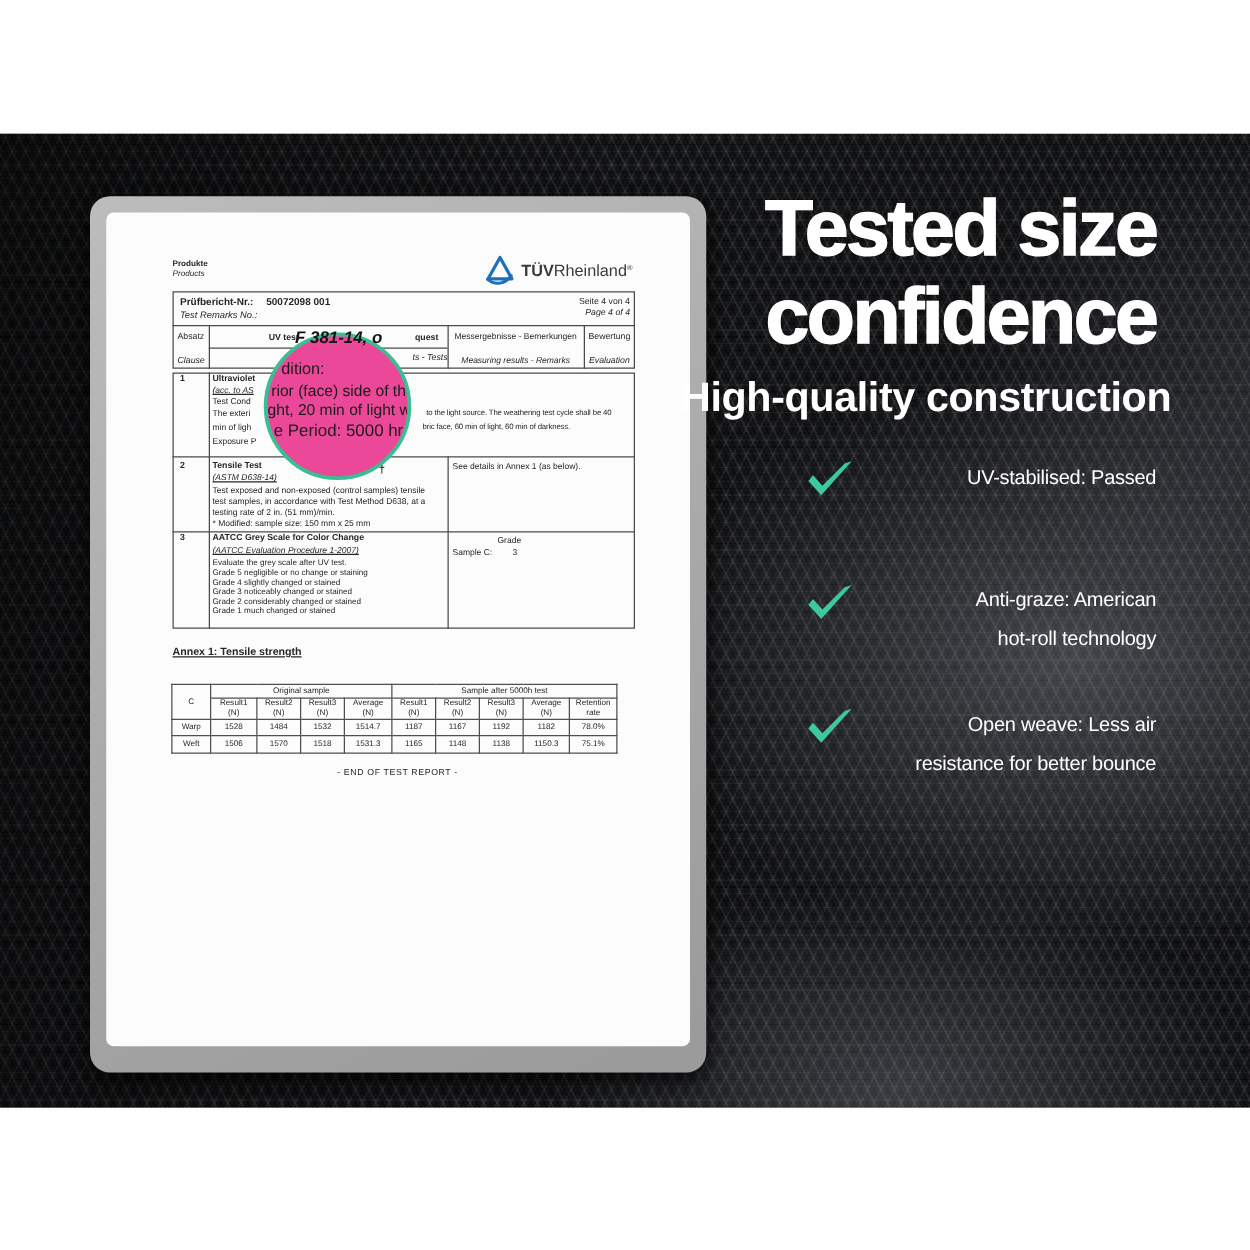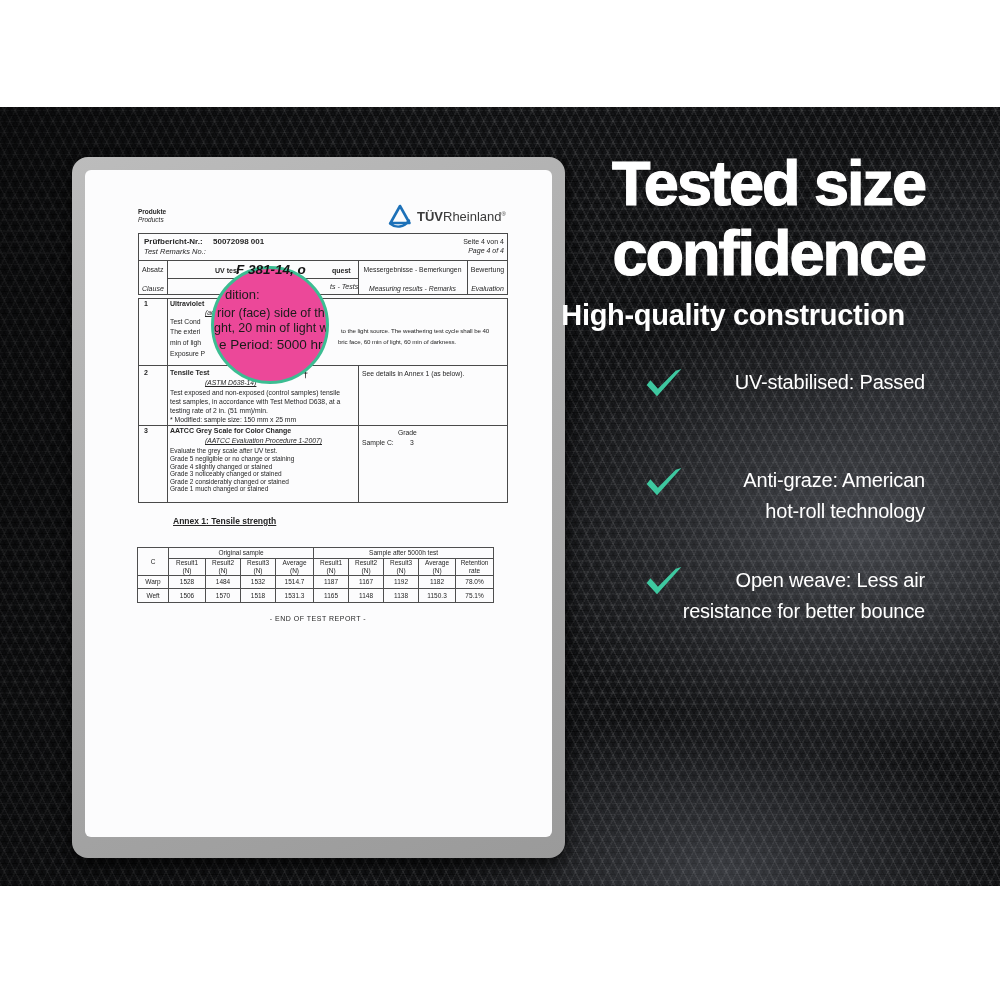--- a/index.html
+++ b/index.html
@@ -22,21 +22,21 @@
 
   
   .card { position:absolute; left:72px; top:157px; width:493px; height:701px;
           background:linear-gradient(155deg,#bcbcbc 0%,#a8a8a8 55%,#9a9a9a 100%);
           border-radius:16px; box-shadow:0 10px 18px rgba(0,0,0,.6), 3px 0 10px rgba(0,0,0,.35); }
   .page { position:absolute; left:85px; top:170px; width:467px; height:667px;
           background:#fcfcfd; border-radius:6px; }
 
   
   .t { position:absolute; white-space:nowrap; color:#262626; font-size:7px; line-height:1.1; z-index:3; }
-  .b { font-weight:bold; } .i { font-style:italic; } .u { text-decoration:underline;margin-left:35px; }
+  .b { font-weight:bold; } .i { font-style:italic; } .u { text-decoration:underline; }
   .ln { position:absolute; background:#4a4a4a; z-index:2; }
   .box { position:absolute; border:1px solid #4a4a4a; z-index:2; }
   .ctr { text-align:center; }
 
   
   .logo { position:absolute; left:388px; top:203px; display:flex; align-items:center; gap:5px; z-index:3; }
   .logo-text { font-size:13px; color:#3a3a3a; letter-spacing:0; }
   .logo-text sup { font-size:6px; }
 
   
@@ -49,24 +49,24 @@
 
   
   .annex { position:absolute; left:137px; top:547px; width:356px; border-collapse:collapse;
            table-layout:fixed; font-size:6.5px; color:#262626; text-align:center; z-index:3; }
   .annex th, .annex td { border:1px solid #4f4f4f; font-weight:normal; padding:0; line-height:1.25; vertical-align:middle; }
 
   
   .rp-heading { position:absolute; left:400px; top:148px; width:525px; text-align:right;
                 color:#fff; font-weight:bold; font-size:63px; line-height:70px;
                 letter-spacing:-2px; -webkit-text-stroke:1.2px #fff; z-index:4; }
-  .rp-sub { position:absolute; left:400px; top:299px; width:505px; text-align:right;
-            color:#fff; font-weight:bold; font-size:29px; letter-spacing:-.3px; z-index:4; }
+  .rp-sub { position:absolute; left:432px; top:299px; width:505px; text-align:right;
+            color:#fff; font-weight:bold; font-size:33px; letter-spacing:-.3px; z-index:4; }
   .bullet { position:absolute; left:540px; width:385px; text-align:right; color:#fff;
-            font-size:20px; line-height:31px; letter-spacing:-.2px; z-index:4; }
+            font-size:16px; line-height:31px; letter-spacing:-.2px; z-index:4; }
   .check { position:absolute; width:37px; height:30px; z-index:4; }
 </style>
 </head>
 <body>
 
 <div class="stage">
 
   <div class="photo"></div>
 
   <div class="card"></div>

